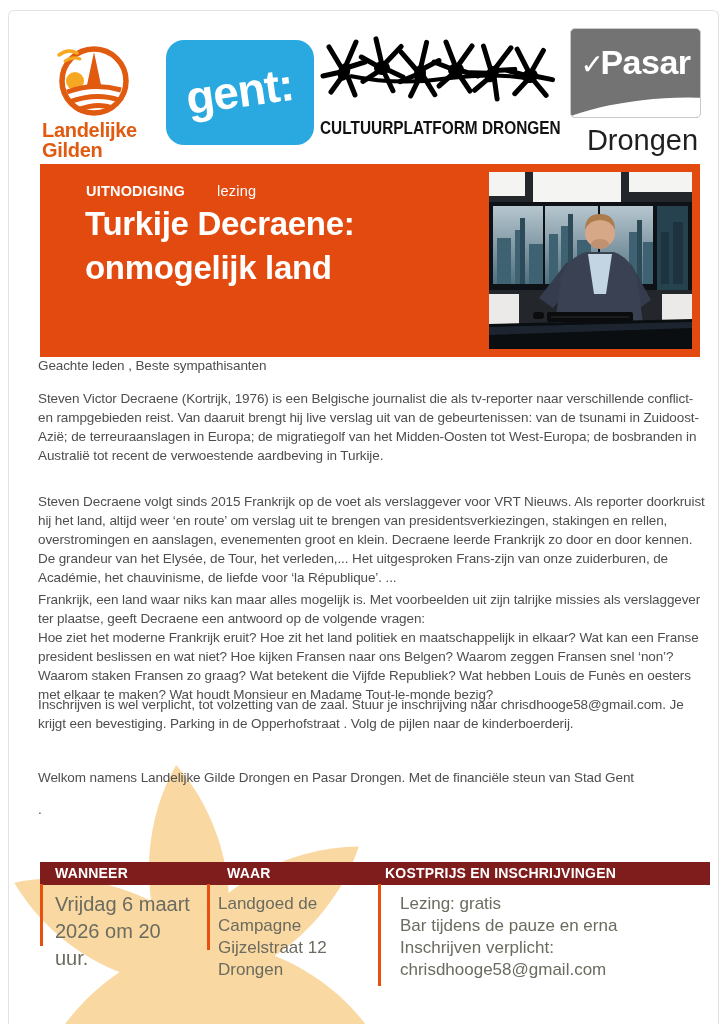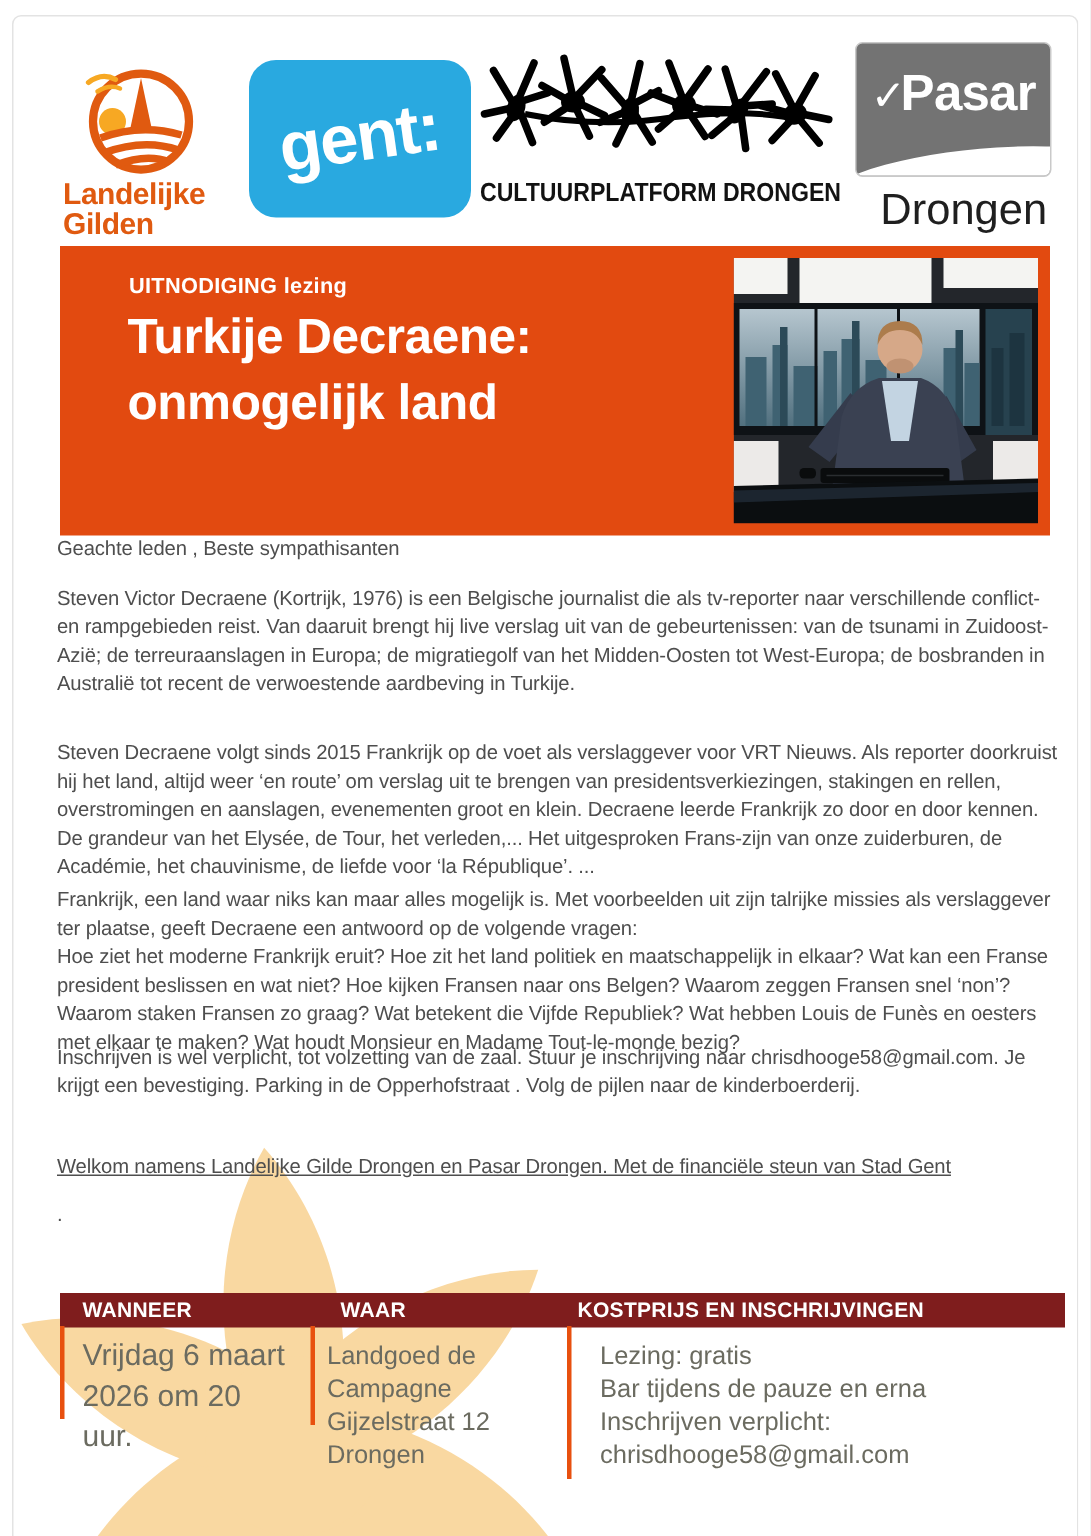--- a/index.html
+++ b/index.html
@@ -63,21 +63,21 @@
 
   
   .banner {
     position: absolute; left: 40px; top: 164px; width: 660px; height: 193px;
     background: #e24a10; z-index: 2;
   }
   .banner .kicker {
     position: absolute; left: 46px; top: 19px;
     color: #fff; font-size: 14.5px; font-weight: bold; letter-spacing: 0.2px;
   }
-  .banner .kicker .kicker-rest { font-weight: 700; }
+  .banner .kicker .kicker-rest { font-weight: 400; margin-left: 28px; }
   .banner .title {
     position: absolute; left: 45px; top: 38px;
     color: #fff; font-size: 33px; font-weight: bold; line-height: 44px;
     letter-spacing: -0.3px;
   }
   .banner .photo {
     position: absolute; left: 449px; top: 8px; width: 203px; height: 177px;
     overflow: hidden;
   }
   .banner .photo svg { display: block; }
@@ -85,21 +85,21 @@
   
   .bodytext { position: absolute; left: 38px; width: 668px; z-index: 2;
     font-size: 13.5px; line-height: 19px; color: #4e4e4e; letter-spacing: -0.1px;
     white-space: pre-line;
   }
   #salutation { top: 356px; }
   #para1 { top: 389px; }
   #para2 { top: 492px; }
   #para3 { top: 590px; }
   #para4 { top: 695px; }
-  #para5 { top: 768px; text-decoration: underline; }
+  #para5 { top: 768px; }
   #trailing-dot { top: 800px; }
 
   
   .flower { position: absolute; left: -15px; top: 752px; z-index: 1; }
 
   
   .footer-bar {
     position: absolute; left: 40px; top: 862px; width: 670px; height: 23px;
     background: #7f1d1d; z-index: 3;
   }

